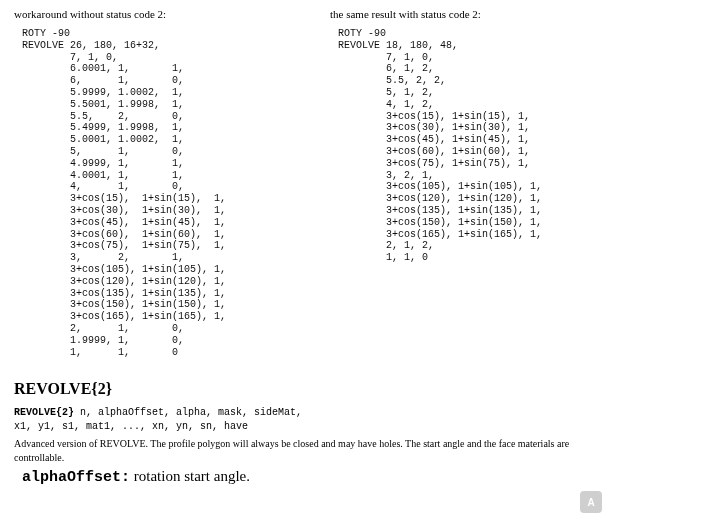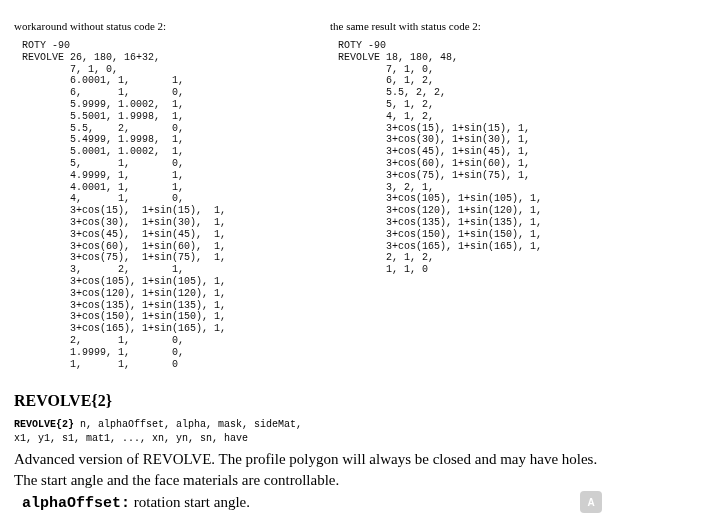--- a/index.html
+++ b/index.html
@@ -1,24 +1,24 @@
 <!DOCTYPE html>
 <html><head>
 <meta charset="utf-8">
 <style>
 html,body{margin:0;padding:0;width:720px;background:#fff;color:#000;font-family:Georgia,'Times New Roman',serif;font-size:11px}
-.page{padding:20px 14px;position:relative;width:620px;height:523px;box-sizing:border-box}
+.page{padding:8px 14px;position:relative;width:620px;height:523px;box-sizing:border-box}
 .columns{display:flex;gap:40px}
 .col{flex:1}
 .intro{font-size:11px;margin-bottom:4px}
 pre.code{font-family:'Courier New',monospace;font-size:10px;line-height:1.18;white-space:pre;margin:8px;color:#111}
 h2.section{font-family:'Times New Roman',serif;font-weight:bold;font-size:16px;margin:14px 0 2px 0}
 .syntax{font-family:'Courier New',monospace;font-size:10px;line-height:1.35;margin:8px 0 4px 0}
 .syntax .kw{font-weight:bold}
-.para{font-size:15px;line-height:1.35;margin:0 0 4px 0}
+.para{font-size:10px;line-height:1.35;margin:0 0 4px 0}
 .paramline{font-size:15px;margin:2px 8px}
 .paramline .pn{font-family:'Courier New',monospace;font-weight:bold}
 .watermark{position:absolute;right:18px;bottom:10px;font-size:14px;color:#b9b9b9;font-family:sans-serif;pointer-events:none;display:flex;align-items:center;gap:6px}
 .watermark .ico{width:22px;height:22px;border-radius:4px;background:#cfcfcf;display:flex;align-items:center;justify-content:center;color:#fff;font-size:10px;font-weight:bold}
 </style>
 </head>
 <body>
 
 <div class="page">
 

